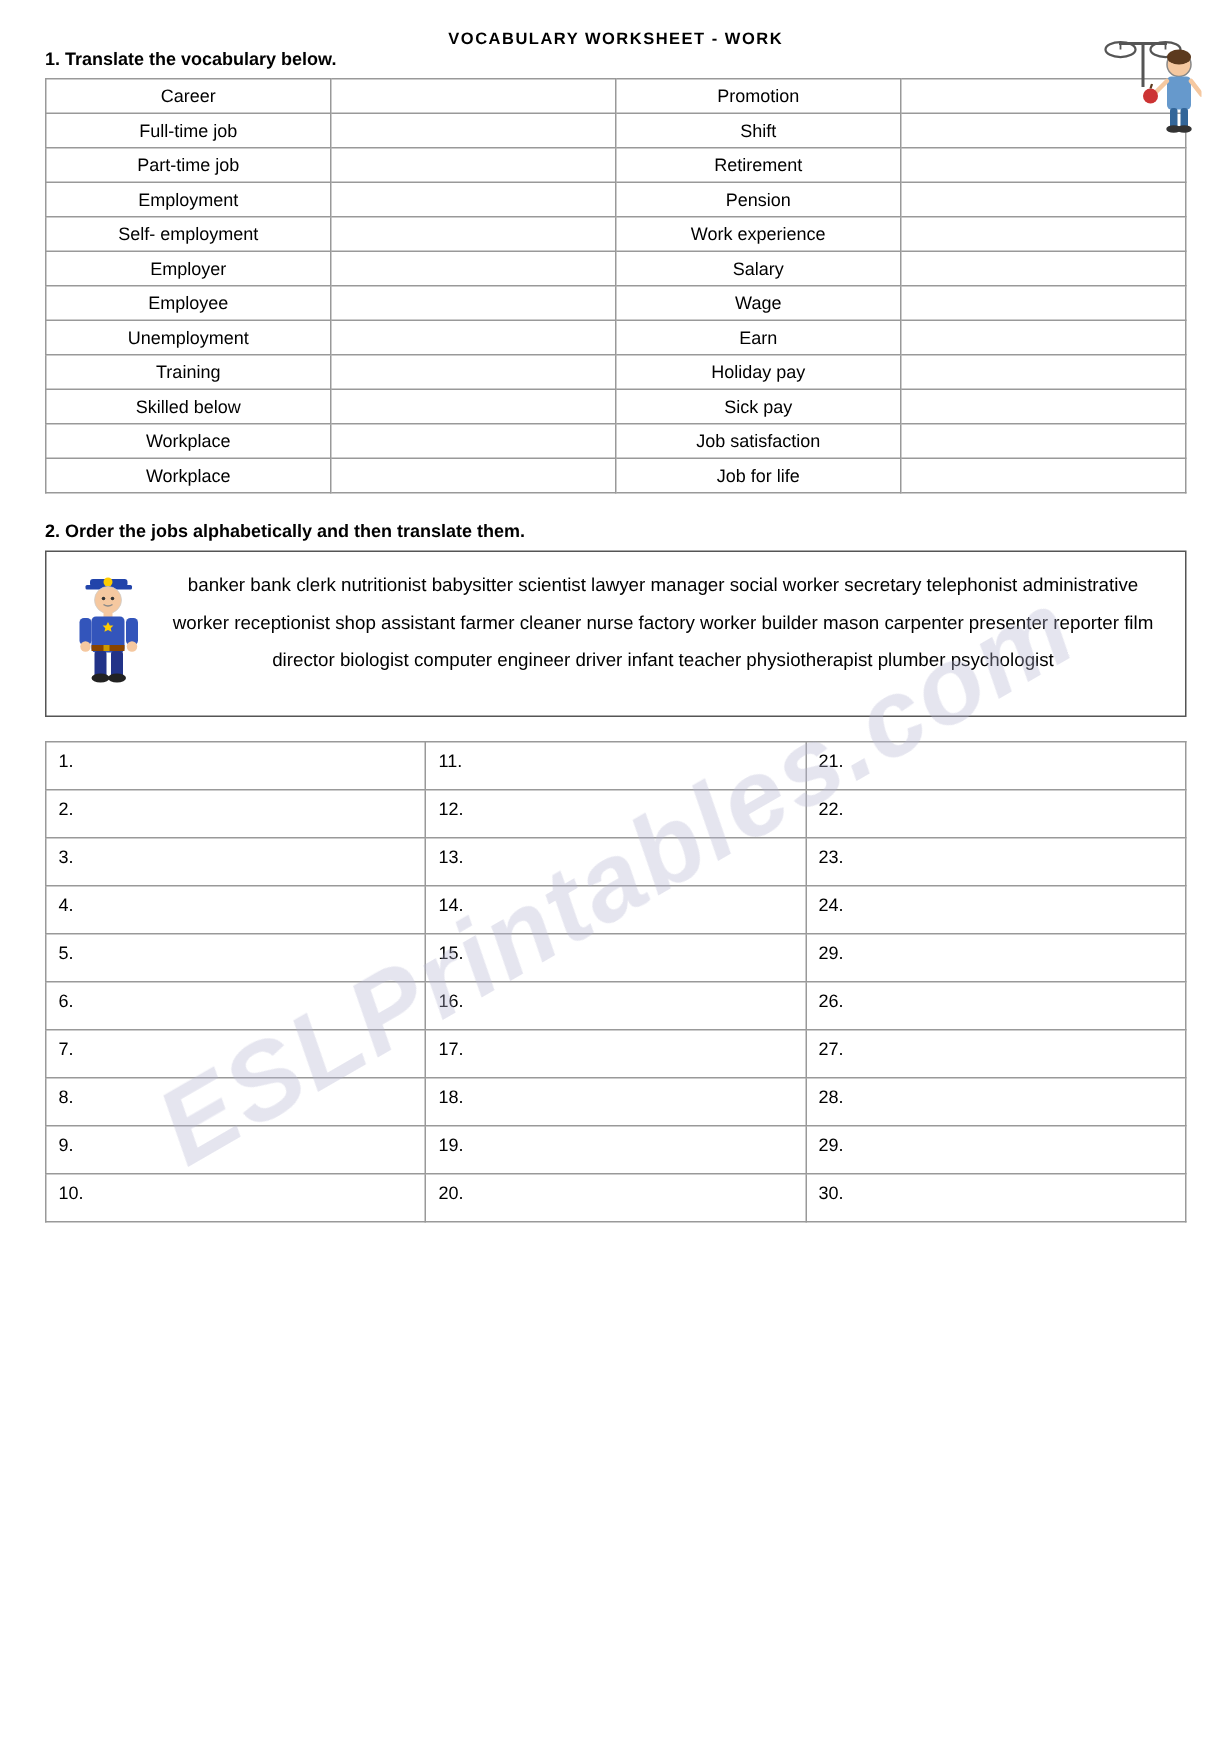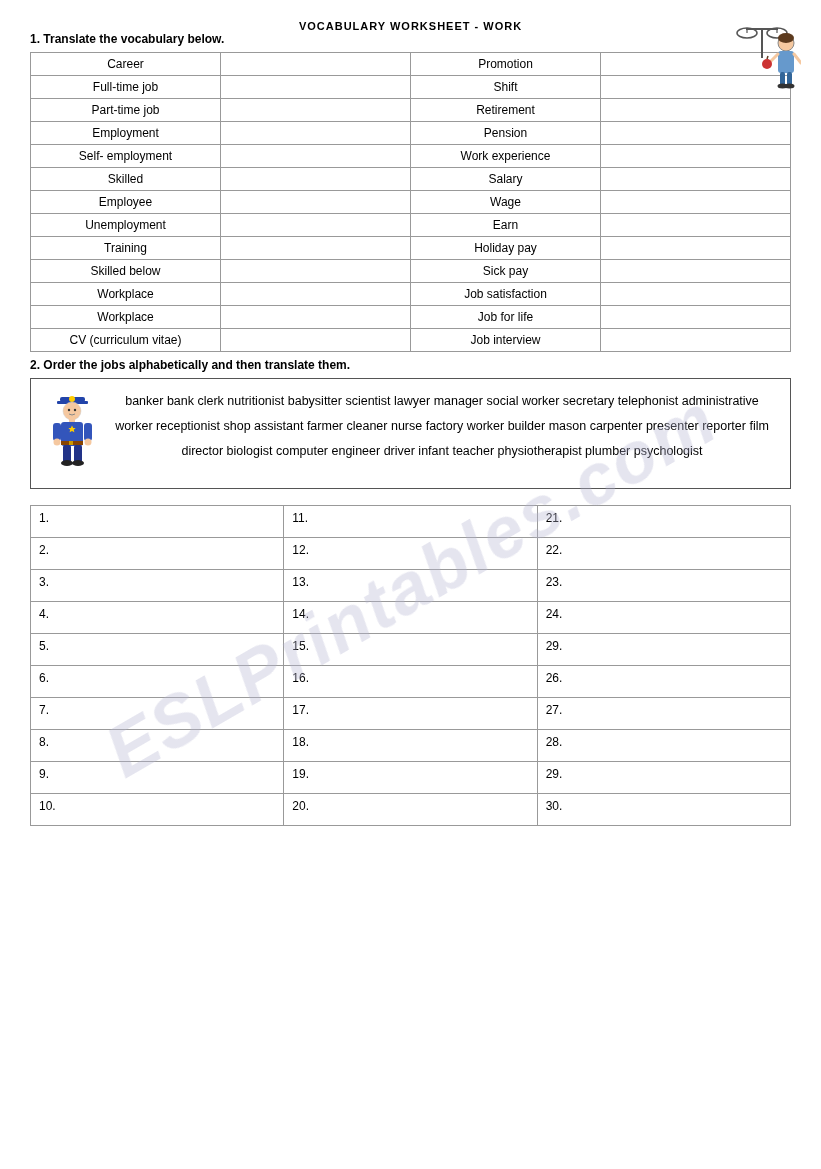--- a/index.html
+++ b/index.html
@@ -35,21 +35,21 @@
     }
     .section-label {
       font-size: 12px;
       font-weight: bold;
       margin-bottom: 6px;
     }
     
     .vocab-table {
       width: 100%;
       border-collapse: collapse;
-      margin-bottom: 6px;
+      margin-bottom: 18px;
     }
     .vocab-table td {
       border: 1px solid #999;
       padding: 4px 10px;
       text-align: center;
       width: 25%;
       font-size: 12px;
     }
     .vocab-table td.term {
       text-align: center;
@@ -167,21 +167,21 @@
         <td class="term">Pension</td>
         <td class="blank"></td>
       </tr>
       <tr>
         <td class="term">Self- employment</td>
         <td class="blank"></td>
         <td class="term">Work experience</td>
         <td class="blank"></td>
       </tr>
       <tr>
-        <td class="term">Skilled</td>
+        <td class="term">Employer</td>
         <td class="blank"></td>
         <td class="term">Salary</td>
         <td class="blank"></td>
       </tr>
       <tr>
         <td class="term">Employee</td>
         <td class="blank"></td>
         <td class="term">Wage</td>
         <td class="blank"></td>
       </tr>
@@ -206,26 +206,20 @@
       <tr>
         <td class="term">Workplace</td>
         <td class="blank"></td>
         <td class="term">Job satisfaction</td>
         <td class="blank"></td>
       </tr>
       <tr>
         <td class="term">Workplace</td>
         <td class="blank"></td>
         <td class="term">Job for life</td>
-        <td class="blank"></td>
-      </tr>
-      <tr>
-        <td class="term">CV (curriculum vitae)</td>
-        <td class="blank"></td>
-        <td class="term">Job interview</td>
         <td class="blank"></td>
       </tr>
     </tbody>
 </table>
 
 <div class="jobs-section">
   <div class="section-label">2. Order the jobs alphabetically and then translate them.</div>
   <div class="jobs-box">
     <div class="police-icon">
       <svg viewBox="0 0 55 80" xmlns="http://www.w3.org/2000/svg">

